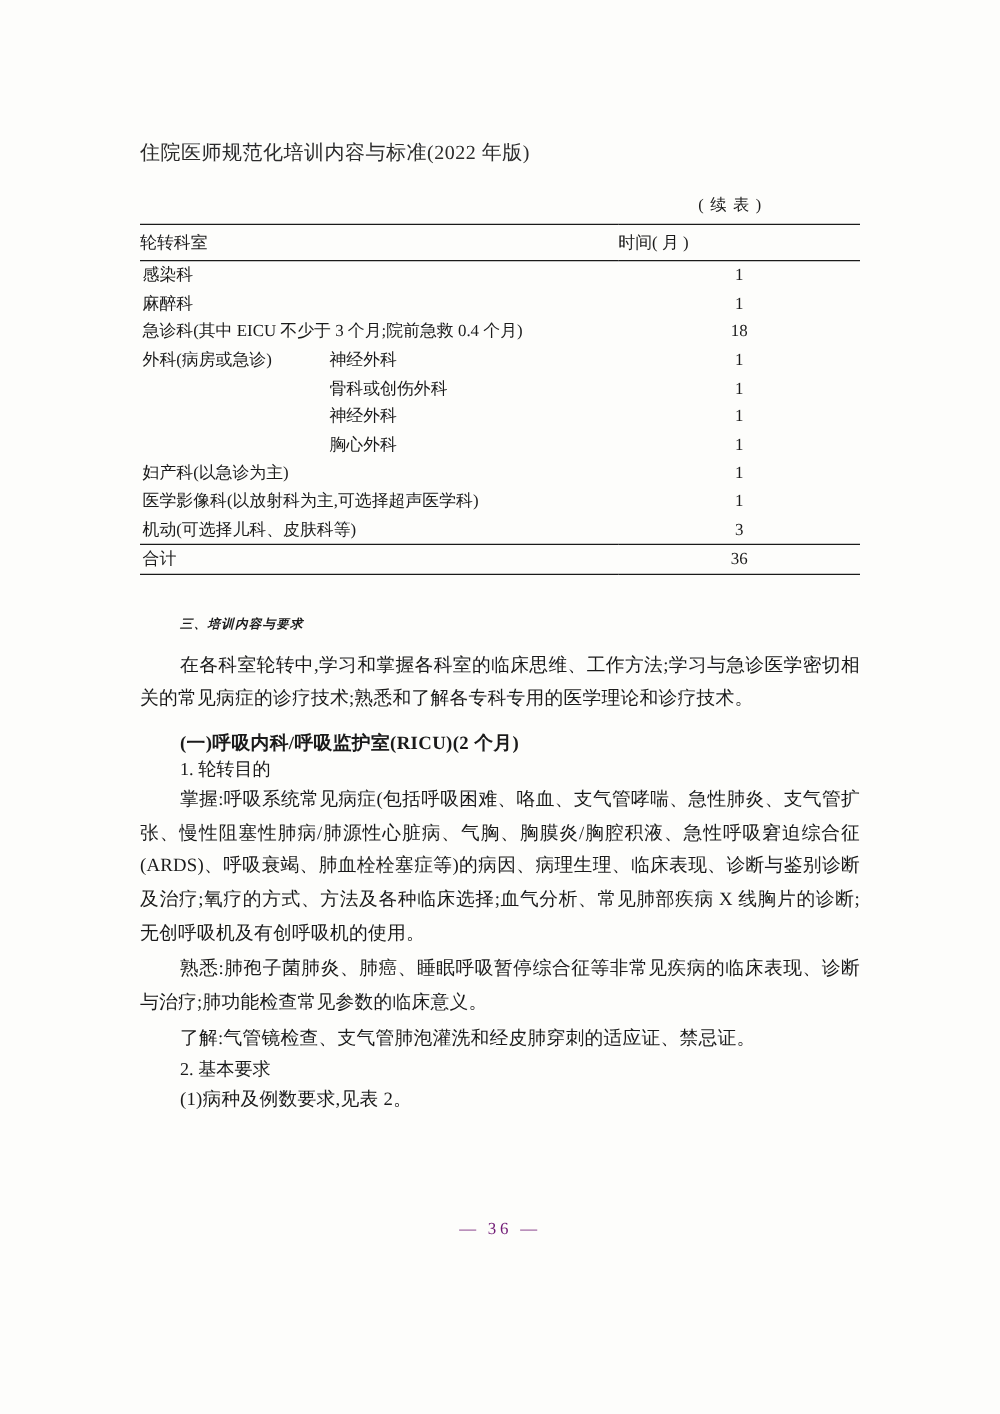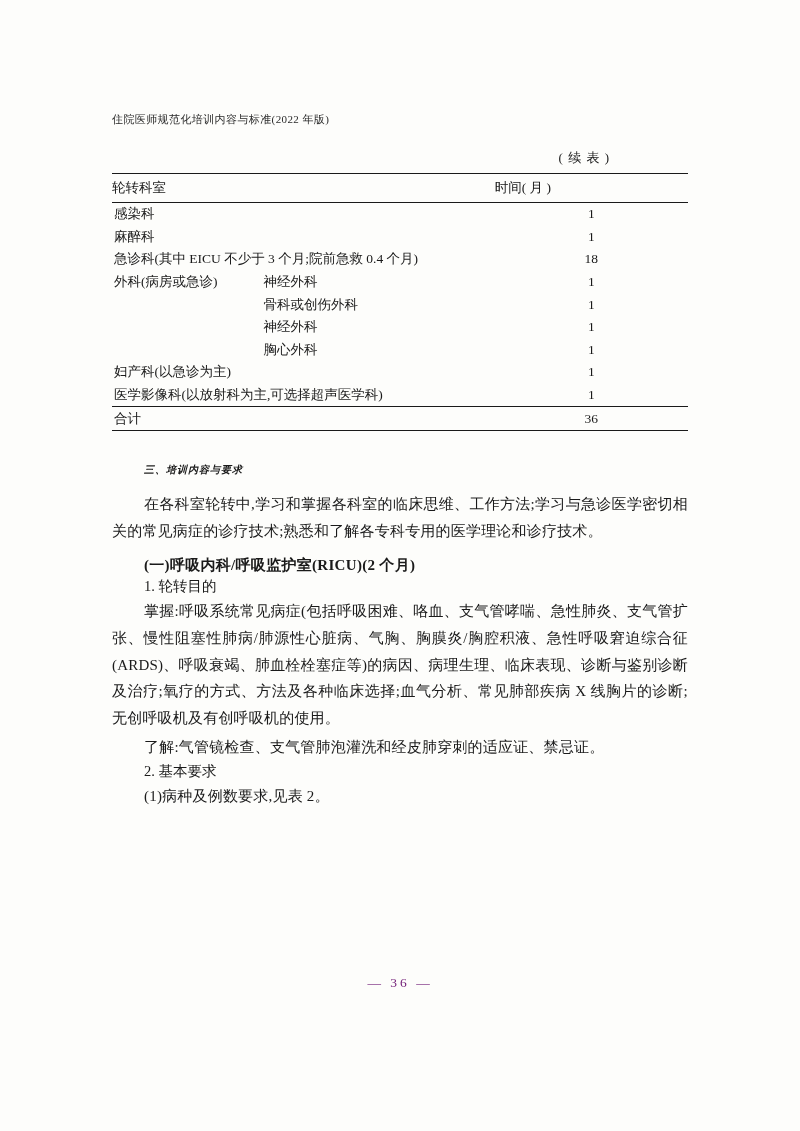--- a/index.html
+++ b/index.html
@@ -22,21 +22,21 @@
     height: 1131px;
     background: #fdfdfb;
   }
   .content {
     position: absolute;
     left: 112px;
     top: 112px;
     width: 576px;
   }
   .running-head {
-    font-size: 11px;
+    font-size: 16px;
     letter-spacing: 0.4px;
     color: #2a2a2a;
     margin-bottom: 22px;
   }
   .cont-note {
     text-align: right;
     font-size: 13px;
     margin-bottom: 6px;
     padding-right: 78px;
     letter-spacing: 1px;
@@ -163,37 +163,42 @@
           <td class="col-c">1</td>
         </tr>
         <tr>
           <td class="col-a" colspan="2">妇产科(以急诊为主)</td>
           <td class="col-c">1</td>
         </tr>
         <tr>
           <td class="col-a" colspan="2">医学影像科(以放射科为主,可选择超声医学科)</td>
           <td class="col-c">1</td>
         </tr>
+        <tr>
+          <td class="col-a" colspan="2">机动(可选择儿科、皮肤科等)</td>
+          <td class="col-c">3</td>
+        </tr>
         <tr class="total-row">
           <td class="col-a" colspan="2">合计</td>
           <td class="col-c">36</td>
         </tr>
       </tbody>
     </table>
 
     <h2 class="sect">三、培训内容与要求</h2>
 
     <p class="body">在各科室轮转中,学习和掌握各科室的临床思维、工作方法;学习与急诊医学密切相关的常见病症的诊疗技术;熟悉和了解各专科专用的医学理论和诊疗技术。</p>
 
     <p class="sub-head">(一)呼吸内科/呼吸监护室(RICU)(2 个月)</p>
 
     <p class="num-head">1. 轮转目的</p>
 
     <p class="body">掌握:呼吸系统常见病症(包括呼吸困难、咯血、支气管哮喘、急性肺炎、支气管扩张、慢性阻塞性肺病/肺源性心脏病、气胸、胸膜炎/胸腔积液、急性呼吸窘迫综合征(ARDS)、呼吸衰竭、肺血栓栓塞症等)的病因、病理生理、临床表现、诊断与鉴别诊断及治疗;氧疗的方式、方法及各种临床选择;血气分析、常见肺部疾病 X 线胸片的诊断;无创呼吸机及有创呼吸机的使用。</p>
 
+    <p class="body">熟悉:肺孢子菌肺炎、肺癌、睡眠呼吸暂停综合征等非常见疾病的临床表现、诊断与治疗;肺功能检查常见参数的临床意义。</p>
 
     <p class="body">了解:气管镜检查、支气管肺泡灌洗和经皮肺穿刺的适应证、禁忌证。</p>
 
     <p class="num-head">2. 基本要求</p>
 
     <p class="body">(1)病种及例数要求,见表 2。</p>
 
   </div>
 
   <div class="folio">—  36  —</div>

